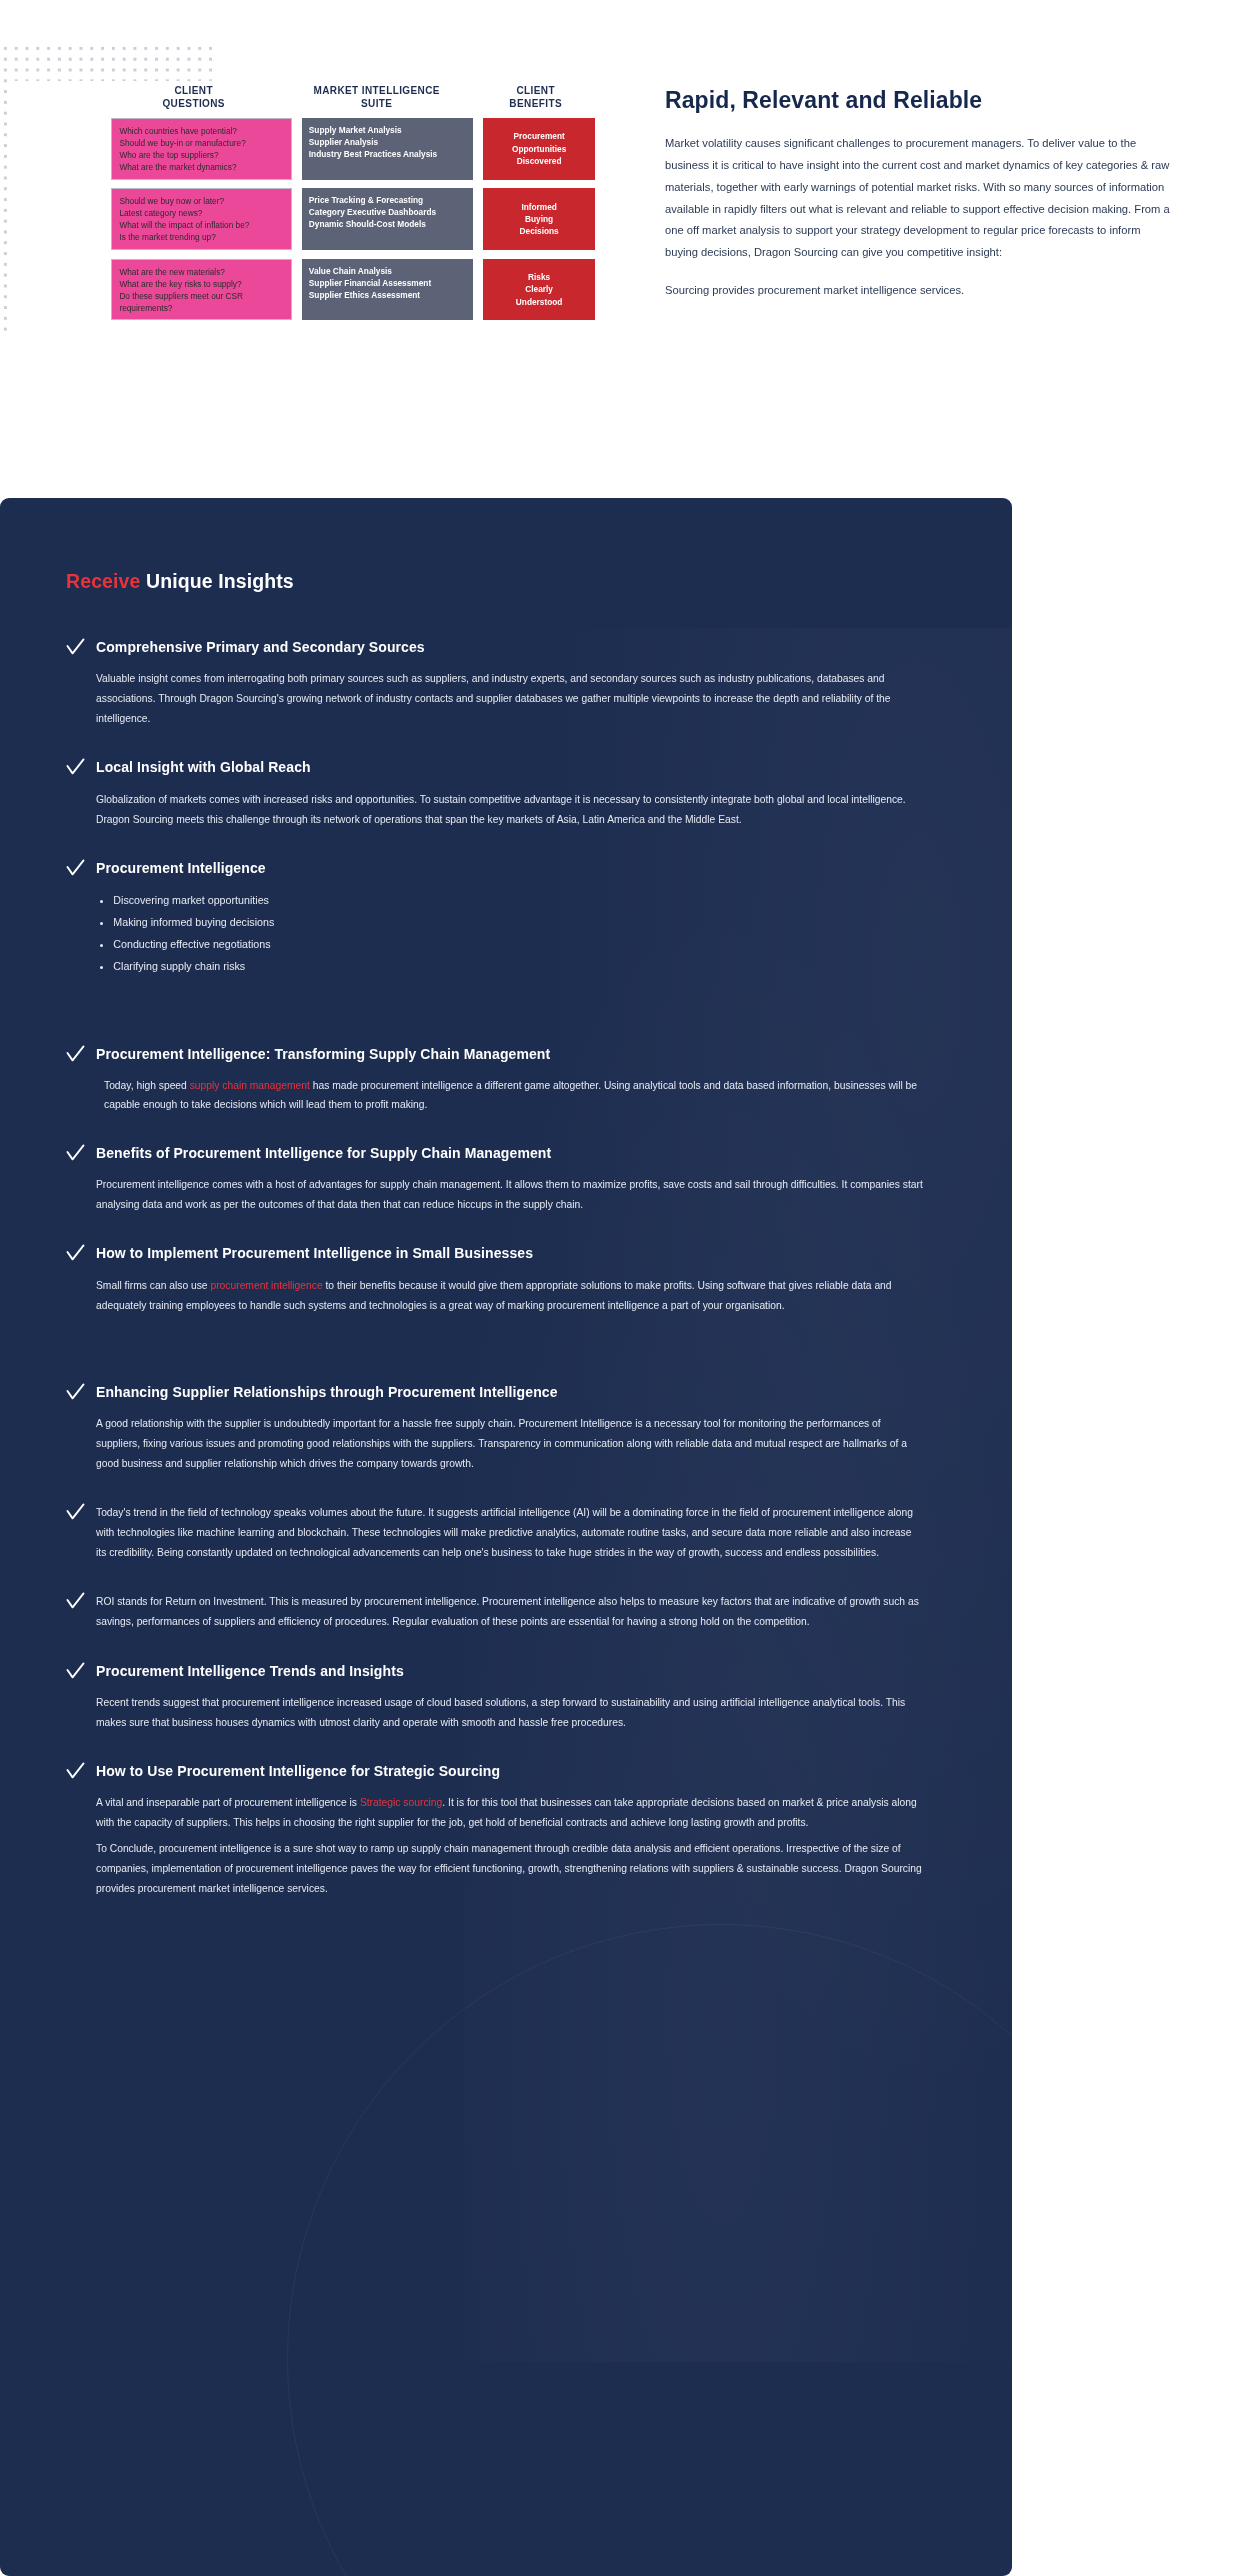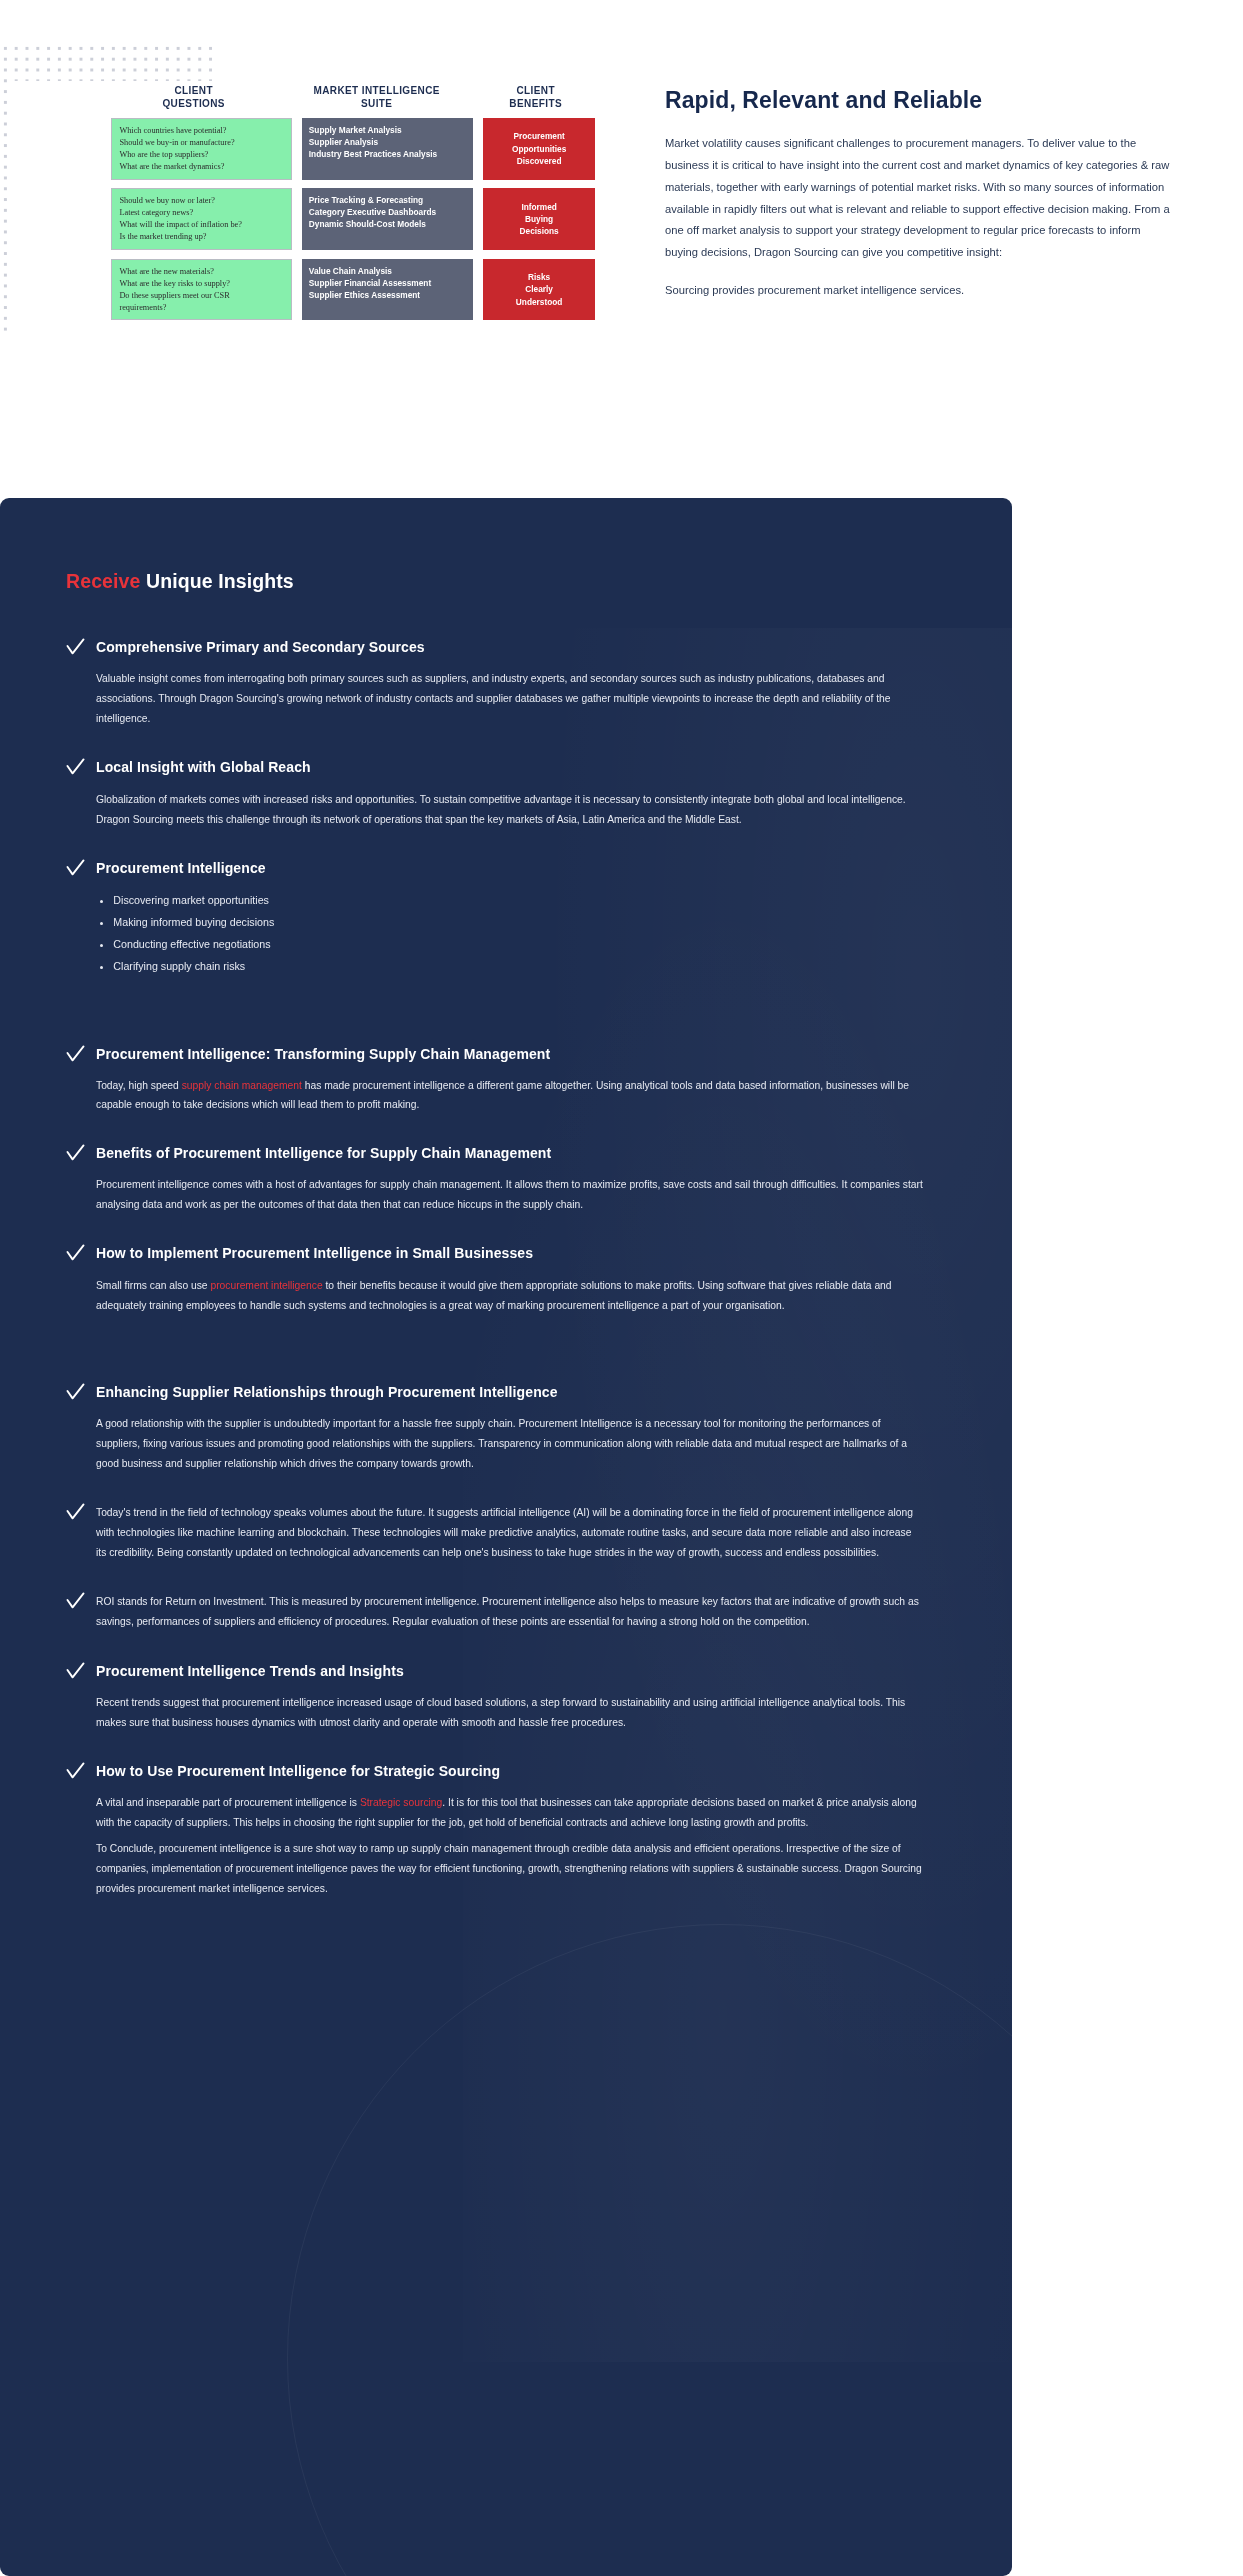--- a/index.html
+++ b/index.html
@@ -65,24 +65,23 @@
     padding-left: 94px;
     margin-bottom: 8.7px;
   }
   .cell {
     padding: 5.8px 7.2px;
     font-size: 8.3px;
     line-height: 1.45;
   }
   .cell.q {
     width: 190px;
-    background: #86efac;
+    background: #ec4899;
     border: 0.7px solid #b9bcc4;
     color: #2c2c2c;
-    font-family: Liberation Serif, serif;
   }
   .cell.m {
     width: 181px;
     background: #5c6377;
     color: #ffffff;
     font-weight: bold;
   }
   .cell.b {
     width: 117px;
     background: #c8282d;
@@ -186,21 +185,21 @@
     letter-spacing: 0.1px;
     line-height: 1.3;
   }
   .block p {
     margin: 0 0 5.8px 0;
     font-size: 10.3px;
     line-height: 1.95;
     color: #e7eaf2;
     max-width: 1076px;
   }
-  .block p.tight { line-height: 1.9; }
+  .block p.tight { line-height: 1.9; margin-left: 8px; }
   .block a, .block .link {
     color: #e8333a;
     text-decoration: none;
   }
   .block ul {
     margin: 10px 0 8px 0;
     padding-left: 17.3px;
   }
   .block li {
     font-size: 10.7px;

